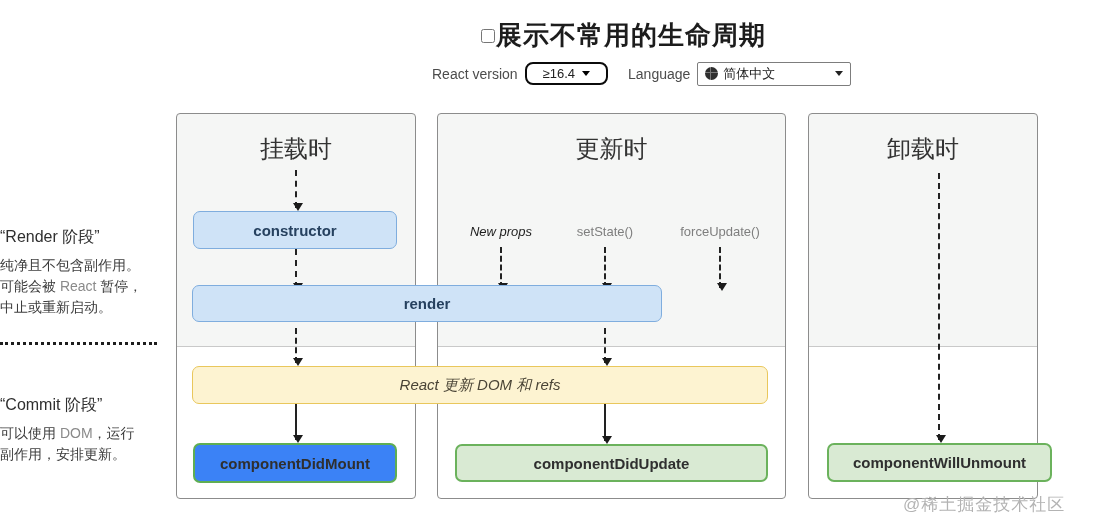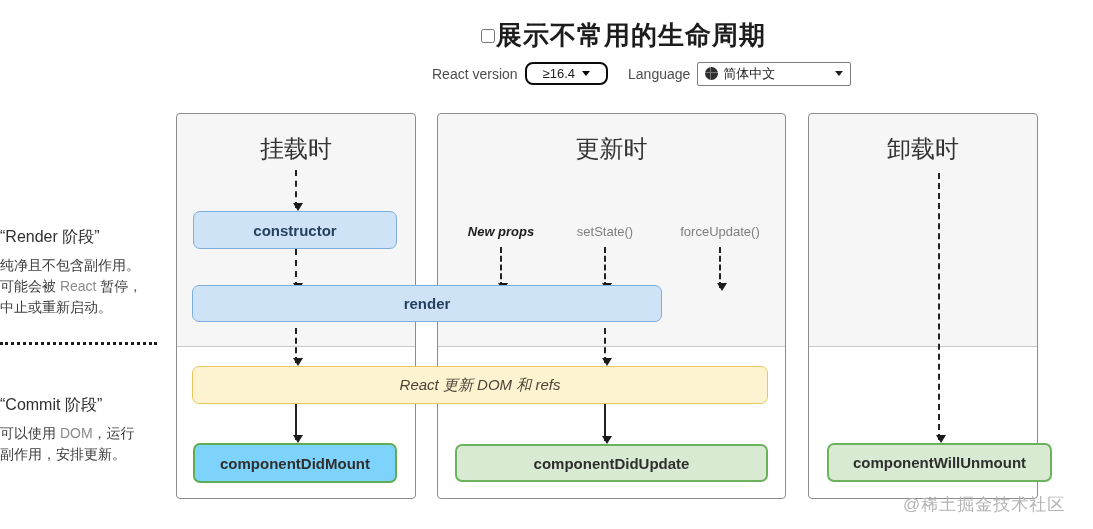--- a/index.html
+++ b/index.html
@@ -37,31 +37,31 @@
   .col1 { left:176px; top:113px; width:240px; height:386px; }
   .col2 { left:437px; top:113px; width:349px; height:386px; }
   .col3 { left:808px; top:113px; width:230px; height:386px; }
 
   
   .box { display:flex; align-items:center; justify-content:center;
     border-radius:7px; font-size:15px; cursor:pointer; }
   .box-blue { background:#cfe3f7; border:1px solid #7fadde; color:#26415f; font-weight:700; }
   .box-yellow { background:#fdf3d1; border:1px solid #e9c75c; color:#4a4436; font-style:italic; font-size:15px; }
   .box-green { background:#d9ead3; border:2px solid #6bb25c; color:#2f2f2f; font-weight:700; }
-  .box-green-outline { background:#7dd3fc; border:2px solid #5fae53; color:#2f2f2f; font-weight:700; }
+  .box-green-outline { background:#3b82f6; border:2px solid #5fae53; color:#2f2f2f; font-weight:700; }
   .b-constructor { left:193px; top:211px; width:204px; height:38px; }
   .b-render { left:192px; top:285px; width:470px; height:37px; }
   .b-domupdate { left:192px; top:366px; width:576px; height:38px; }
   .b-cdm { left:193px; top:443px; width:204px; height:40px; }
   .b-cdu { left:455px; top:444px; width:313px; height:38px;text-align:center; }
   .b-cwu { left:827px; top:443px; width:225px; height:39px; }
 
   
   .trigger { width:130px; text-align:center; font-size:13px; top:224px; }
-  .t-newprops { left:436px; color:#1d1d1d; font-style:italic; font-weight:700; }
+  .t-newprops { left:436px; color:#1d1d1d; font-style:italic; font-weight:400; }
   .t-setstate { left:540px; color:#7e7e7e; }
   .t-forceupdate { left:655px; color:#7e7e7e; }
 
   
   .arrow { width:0; }
   .arrow.dashed { border-left:2px dashed #222; }
   .arrow.solid { border-left:2px solid #222; }
   .arrow::after { content:""; position:absolute; left:-4px; bottom:-3px; width:0; height:0;
     border-left:5px solid transparent; border-right:5px solid transparent; border-top:8px solid #1b1b1b; }
 

